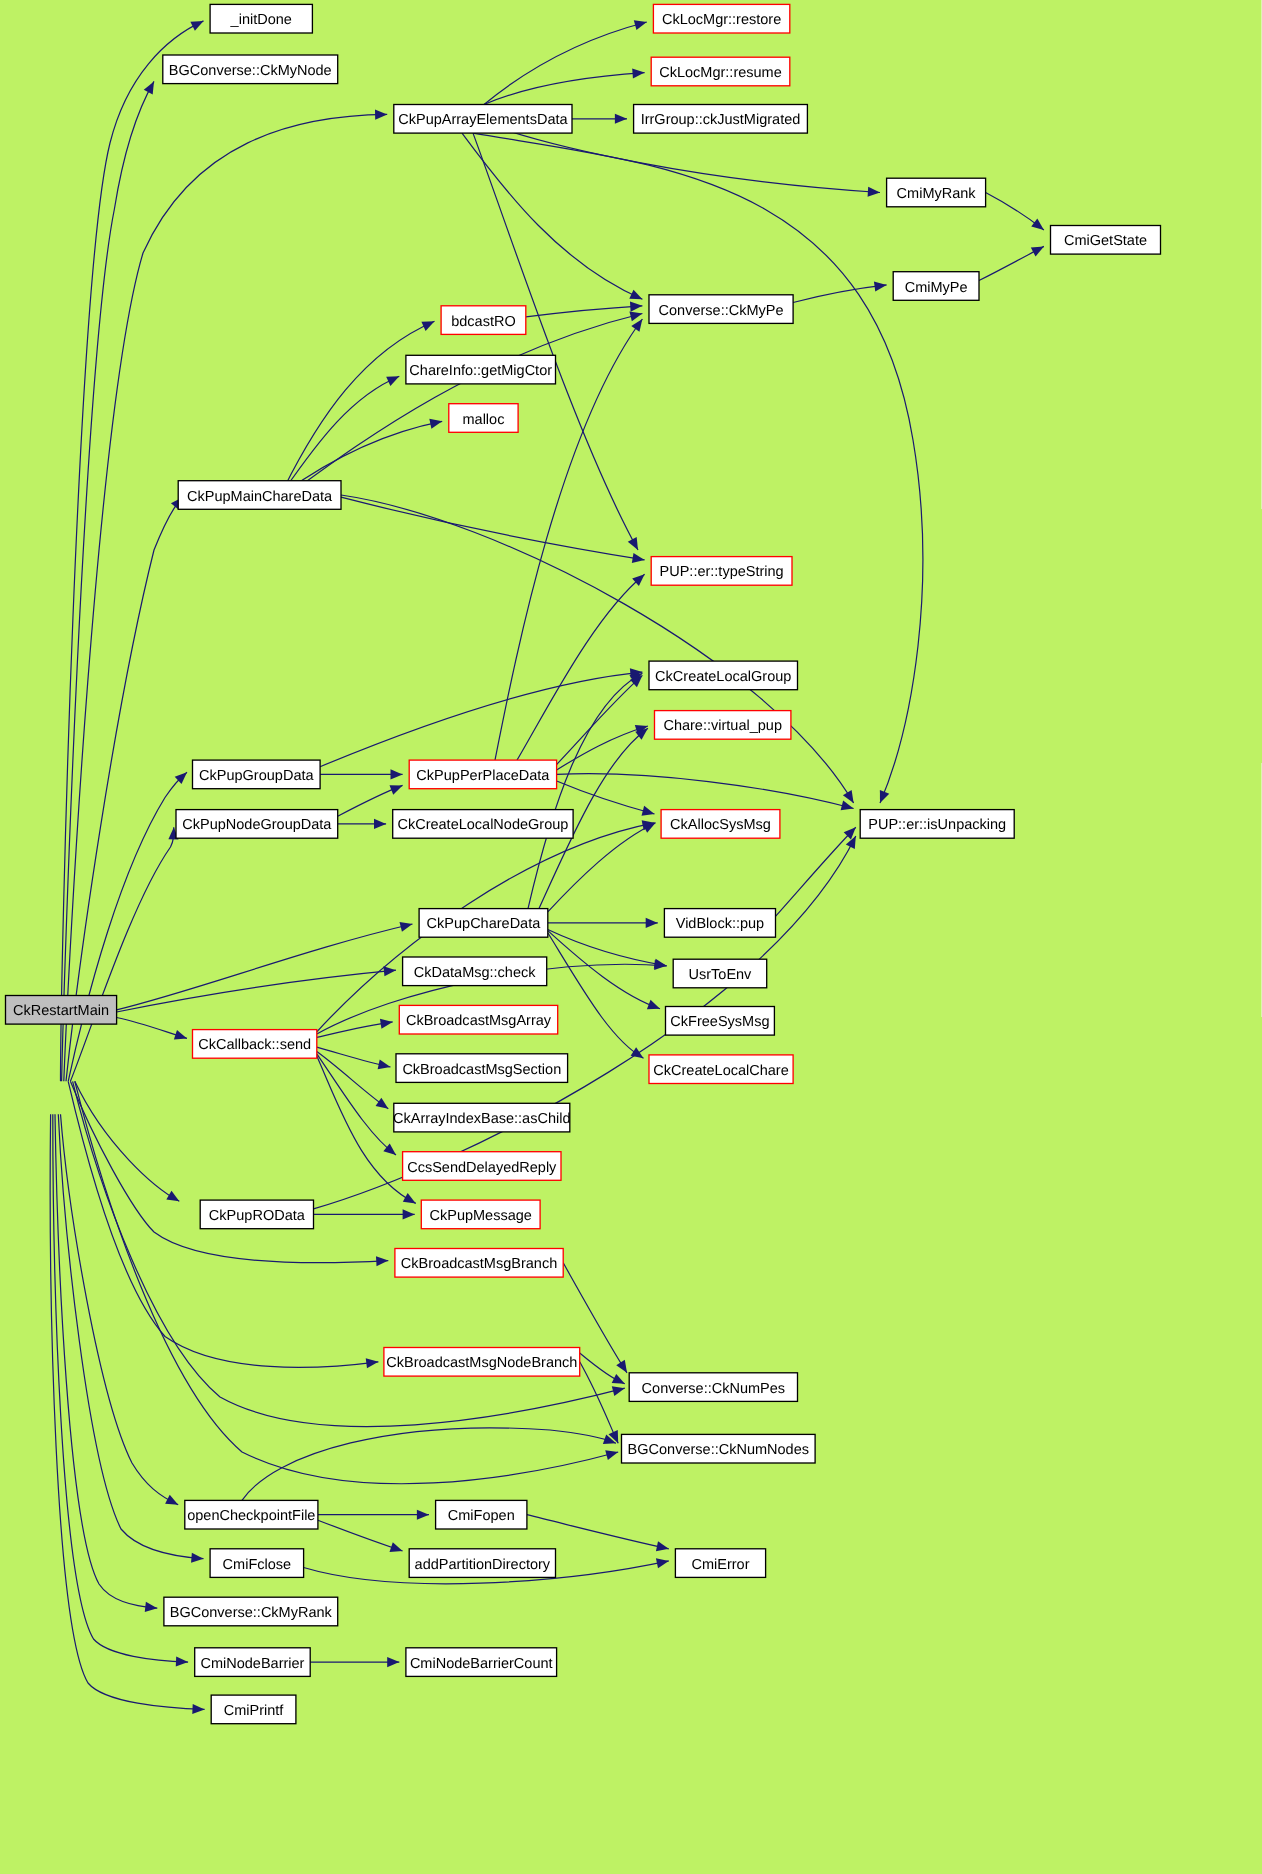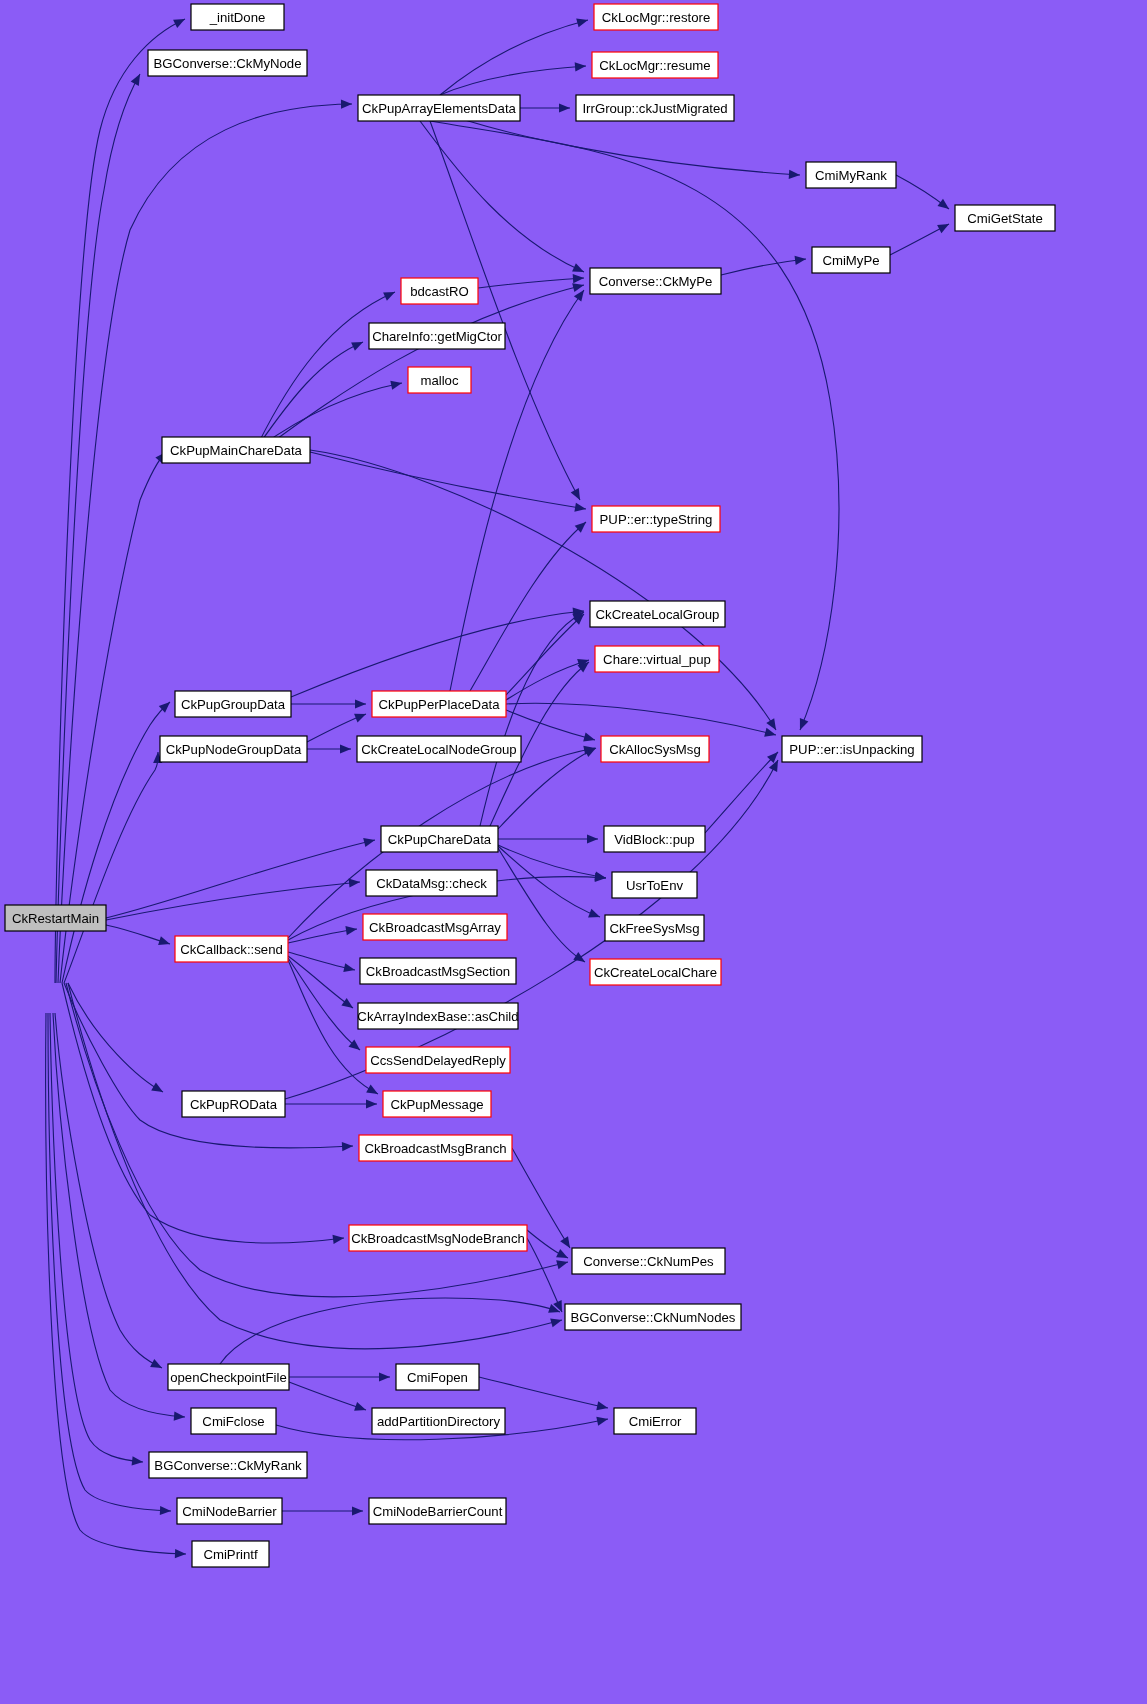--- a/index.html
+++ b/index.html
@@ -7,21 +7,21 @@
     padding: 0;
     background: #ffffff;
   }
   body {
     font-family: "Liberation Sans", sans-serif;
   }
   #graph-wrap {
     position: relative;
     width: 1147px;
     height: 1704px;
-    background: #8b5cf6;
+    background: #bef264;
     overflow: hidden;
   }
   svg#callgraph {
     position: absolute;
     left: 0;
     top: 0;
     width: 1147px;
     height: 1704px;
     display: block;
   }

